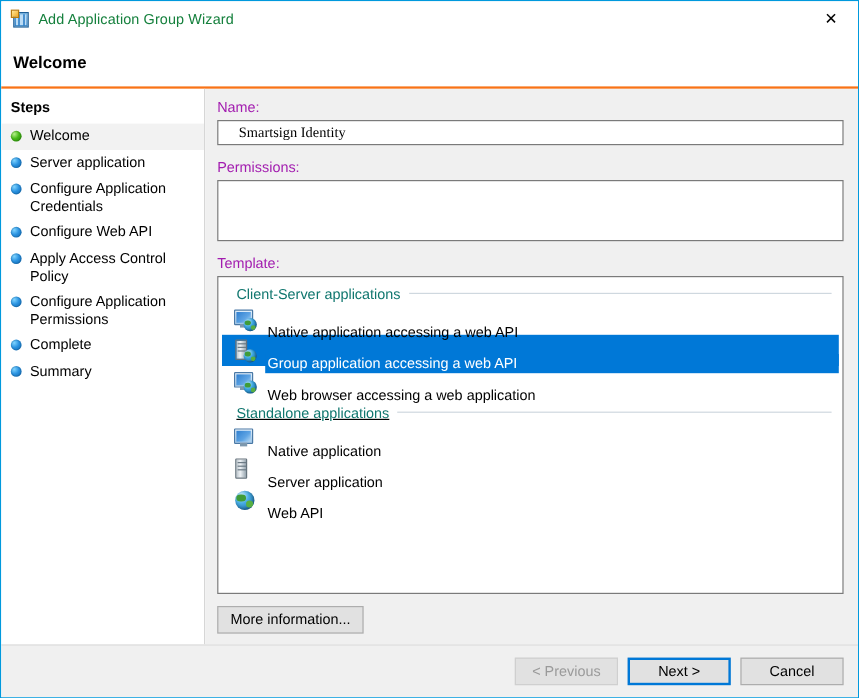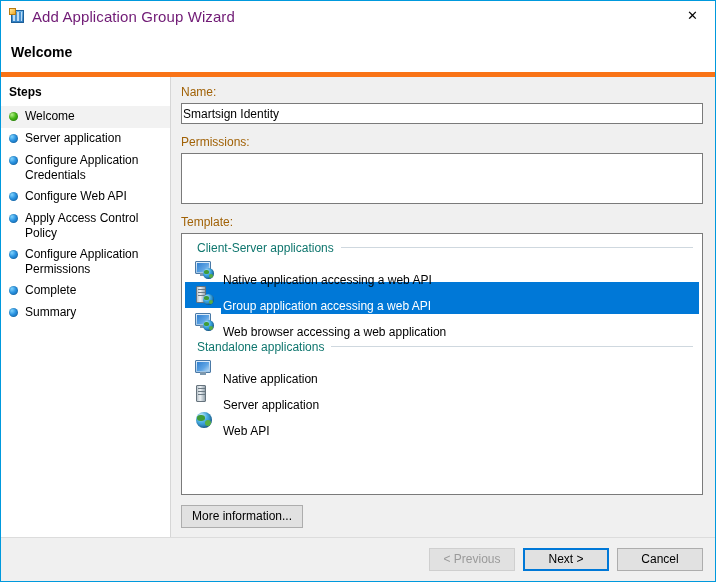--- a/index.html
+++ b/index.html
@@ -40,22 +40,22 @@
   }
   .title-icon {
     width: 16px;
     height: 16px;
     margin-left: 8px;
     margin-right: 7px;
     flex: 0 0 auto;
     position: relative;
   }
   .title-text {
-    font-size: 15px;
-    color: #701a75;
+    font-size: 12px;
+    color: #15803d;
     letter-spacing: 0.1px;
   }
   .close-btn {
     position: absolute;
     right: 0;
     top: 0;
     width: 45px;
     height: 29px;
     display: flex;
     align-items: center;
@@ -83,21 +83,21 @@
     font-size: 14px;
     font-weight: bold;
     color: #000000;
   }
 
   
   .body-area {
     flex: 1 1 auto;
     display: flex;
     min-height: 0;
-    border-top: 5px solid #f97316;
+    border-top: 2px solid #f97316;
   }
 
   
   .sidebar {
     width: 170px;
     min-width: 170px;
     background: #ffffff;
     border-right: 1px solid #d6d6d6;
     box-sizing: border-box;
     padding-top: 6px;
@@ -143,30 +143,30 @@
     background: #f0f0f0;
     padding: 8px 12px 0 10px;
     box-sizing: border-box;
     display: flex;
     flex-direction: column;
     min-width: 0;
   }
   .field-label {
     font-size: 12px;
     margin-bottom: 4px;
-    color: #a16207;
+    color: #a21caf;
   }
   .text-input {
     height: 21px;
     box-sizing: border-box;
     border: 1px solid #7a7a7a;
     background: #ffffff;
-    font-family: Liberation Sans, sans-serif;
-    font-size: 12px;
-    padding: 0 1px;
+    font-family: Liberation Serif, serif;
+    font-size: 12px;
+    padding: 0 17px;
     line-height: 19px;
     color: #000000;
     width: 100%;
     outline: none;
   }
   .spacer-10 { height: 11px; }
   .textarea {
     height: 51px;
     box-sizing: border-box;
     border: 1px solid #7a7a7a;
@@ -471,21 +471,21 @@
 
         <div class="tpl-row">
           <span class="tpl-icon">
             <span class="ic-monitor"></span>
               <span class="ic-monitor-stand"></span>
               <span class="ic-globe"></span>
           </span>
           <span class="tpl-label">Web browser accessing a web application</span>
         </div>
 
-        <div class="group-header" style="margin-top:4px;">
+        <div class="group-header" style="margin-top:4px;text-decoration:underline;">
           <span class="group-header-text">Standalone applications</span>
           <span class="group-rule"></span>
         </div>
 
         <div class="tpl-row">
           <span class="tpl-icon">
             <span class="ic-monitor"></span>
               <span class="ic-monitor-stand"></span>
           </span>
           <span class="tpl-label">Native application</span>

